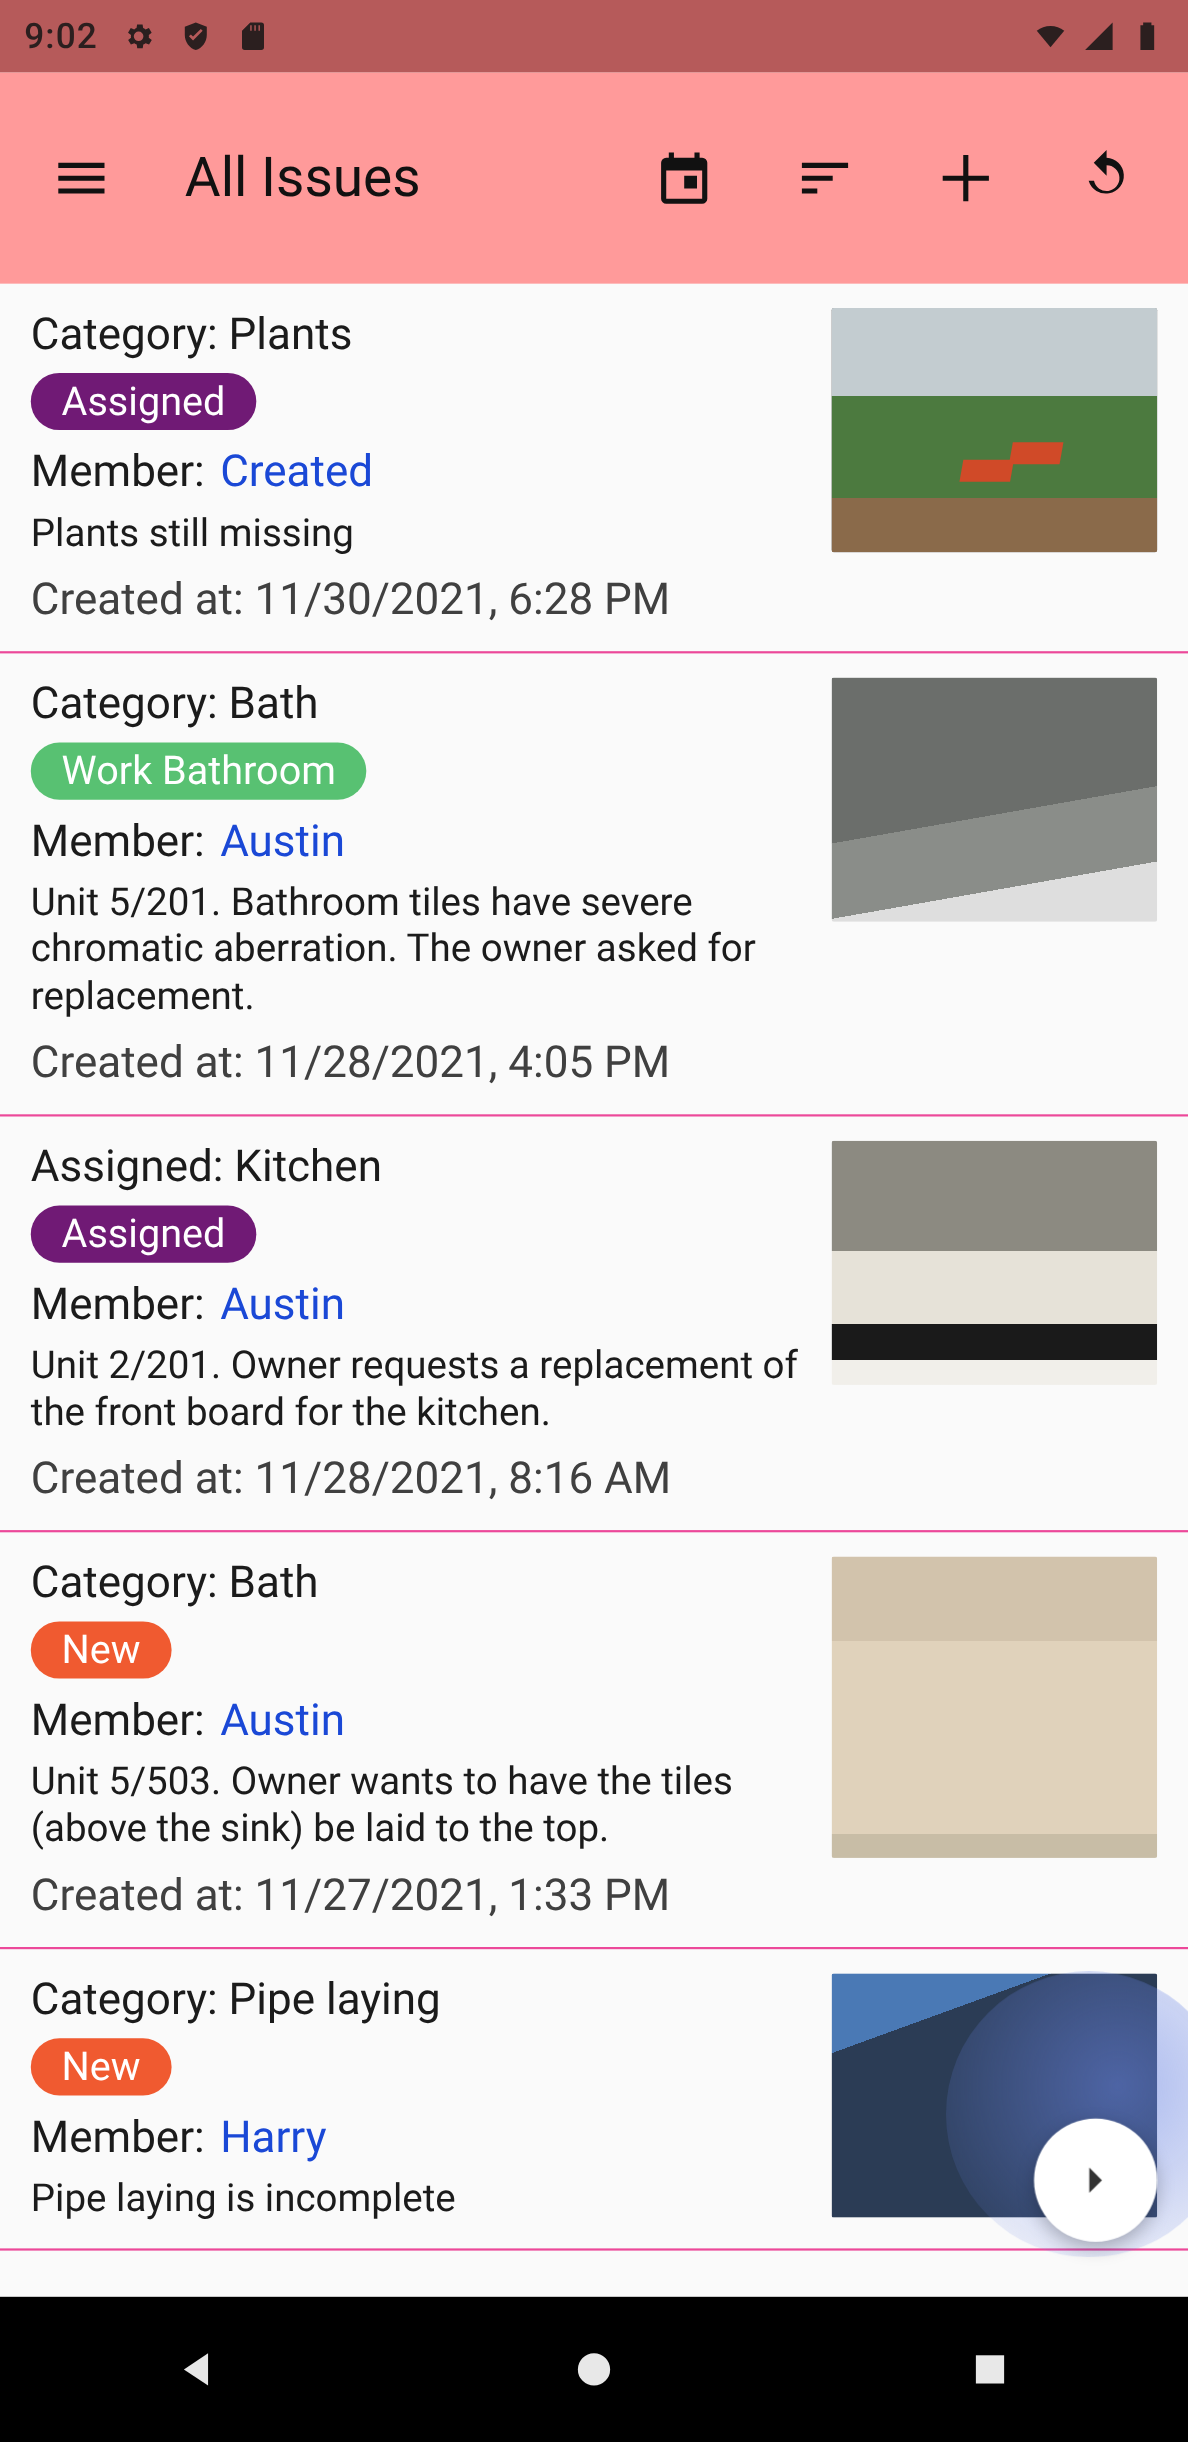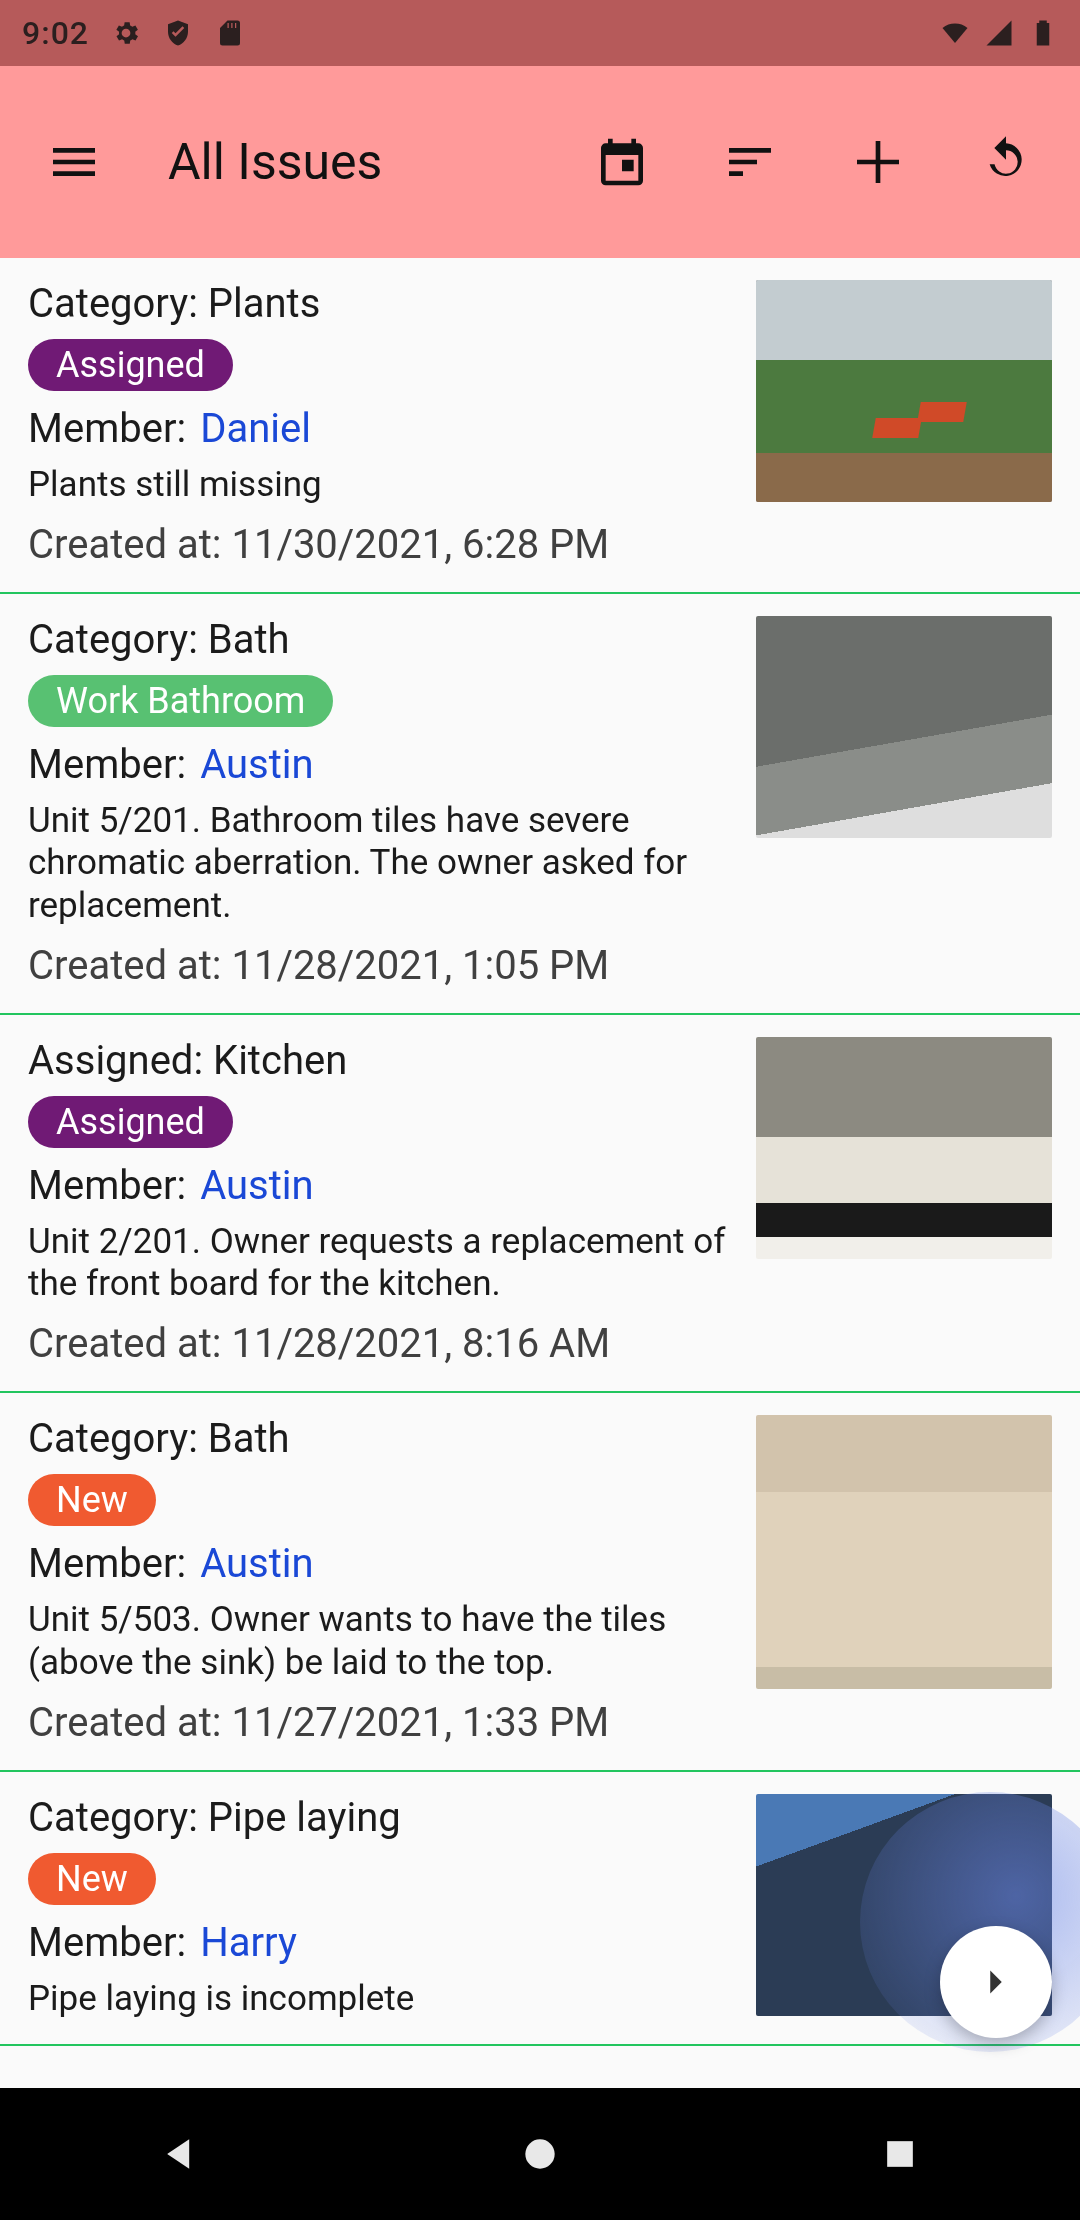--- a/index.html
+++ b/index.html
@@ -17,21 +17,21 @@
   
   .app-bar { height: 192px; background: #ff9a9a; display: flex; align-items: center; padding: 0 28px; }
   .app-bar .icon-btn { width: 92px; height: 92px; display: flex; align-items: center; justify-content: center; }
   .app-bar .icon-btn svg { width: 56px; height: 56px; fill: #111; }
   .app-title { font-size: 50px; color: #111; margin-left: 48px; flex: 0 1 auto; }
   .app-bar-spacer { flex: 1; }
   .app-bar-actions { display: flex; align-items: center; gap: 36px; }
 
   
   .list { flex: 1; overflow: hidden; background: #fafafa; }
-  .issue { display: flex; padding: 22px 28px 24px 28px; border-bottom: 2px solid #22c55e; gap: 26px; }
+  .issue { display: flex; padding: 22px 28px 24px 28px; border-bottom: 2px solid #ec4899; gap: 26px; }
   .issue .col { flex: 1; min-width: 0; display: flex; flex-direction: column; gap: 6px; }
   .issue .cat { font-size: 40px; color: #1b1b1b; margin-bottom: 6px; }
   .badge { display: inline-flex; align-items: center; height: 52px; padding: 0 28px; border-radius: 26px; color: #fff; font-size: 36px; font-weight: 400; width: max-content; margin-bottom: 8px; }
   .badge.assigned { background: #701a75; }
   .badge.complete { background: #58c172; }
   .badge.new { background: #f05a30; }
   .member-row { font-size: 40px; color: #1b1b1b; }
   .member-row .member-name { color: #1a48d6; margin-left: 14px; }
   .desc { font-size: 35px; color: #1b1b1b; line-height: 1.22; margin-top: 6px; }
   .created { font-size: 40px; color: #404040; margin-top: 8px; }
@@ -132,35 +132,35 @@
           </svg>
       </div>
     </div>
   </div>
 
   <div class="list" id="issue-list">
       <div class="issue">
         <div class="col">
           <div class="cat">Category: Plants</div>
           <span class="badge assigned">Assigned</span>
-          <div class="member-row"><span>Member:</span><span class="member-name">Daniel</span></div>
+          <div class="member-row"><span>Member:</span><span class="member-name">Created</span></div>
           <div class="desc">Plants still missing</div>
           <div class="created">Created at: 11/30/2021, 6:28 PM</div>
         </div>
         <div class="thumb">
           <div class="ph ph-plants"></div>
         </div>
       </div>
       <div class="issue">
         <div class="col">
           <div class="cat">Category: Bath</div>
           <span class="badge complete">Work Bathroom</span>
           <div class="member-row"><span>Member:</span><span class="member-name">Austin</span></div>
           <div class="desc">Unit 5/201. Bathroom tiles have severe chromatic aberration. The owner asked for replacement.</div>
-          <div class="created">Created at: 11/28/2021, 1:05 PM</div>
+          <div class="created">Created at: 11/28/2021, 4:05 PM</div>
         </div>
         <div class="thumb">
           <div class="ph ph-bath1"></div>
         </div>
       </div>
       <div class="issue">
         <div class="col">
           <div class="cat">Assigned: Kitchen</div>
           <span class="badge assigned">Assigned</span>
           <div class="member-row"><span>Member:</span><span class="member-name">Austin</span></div>

